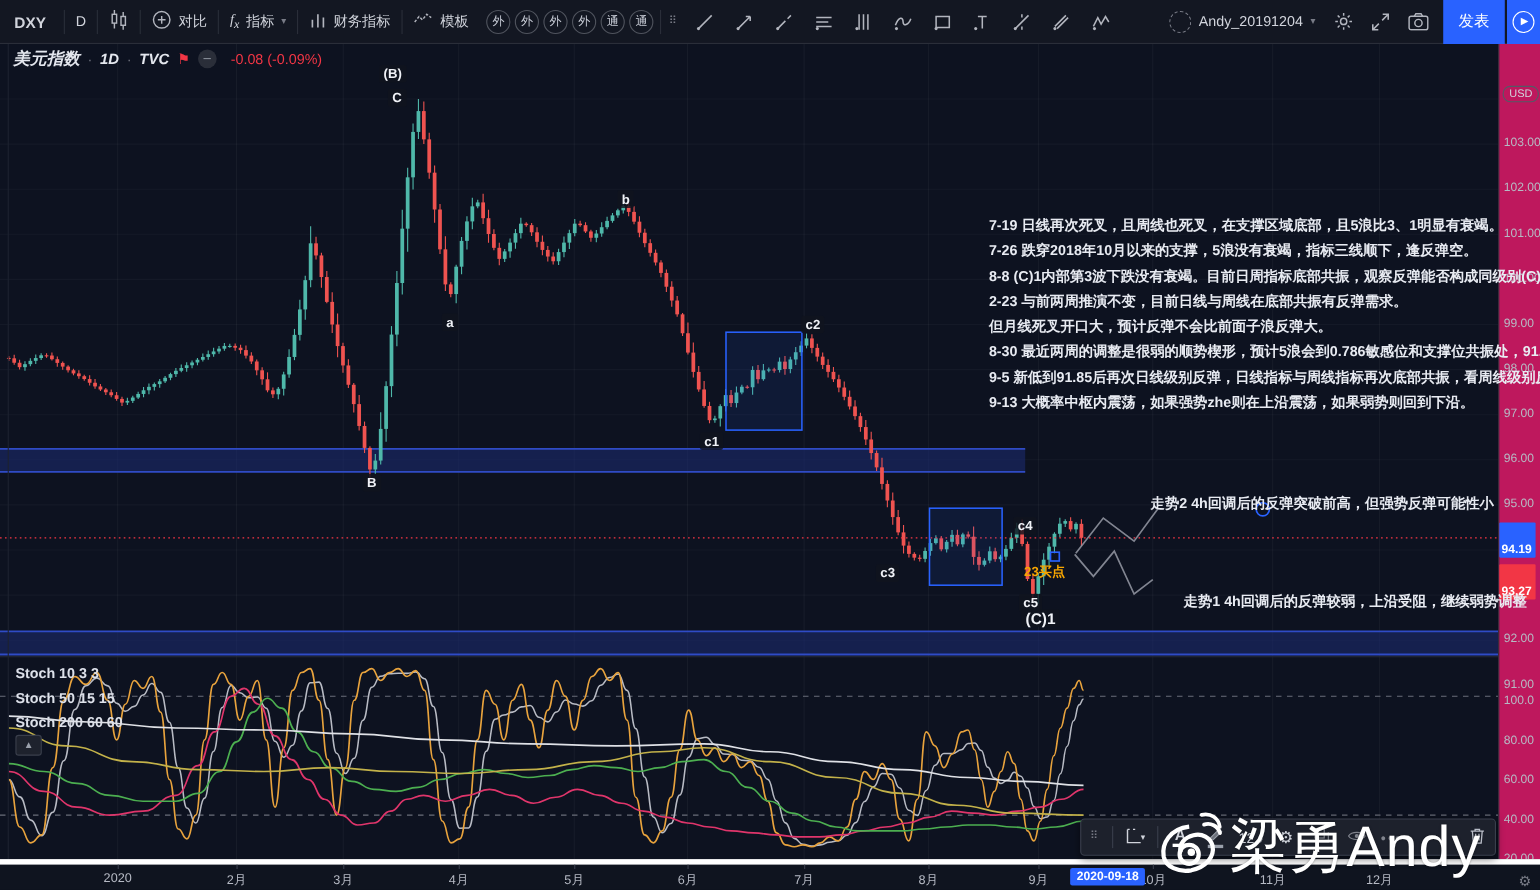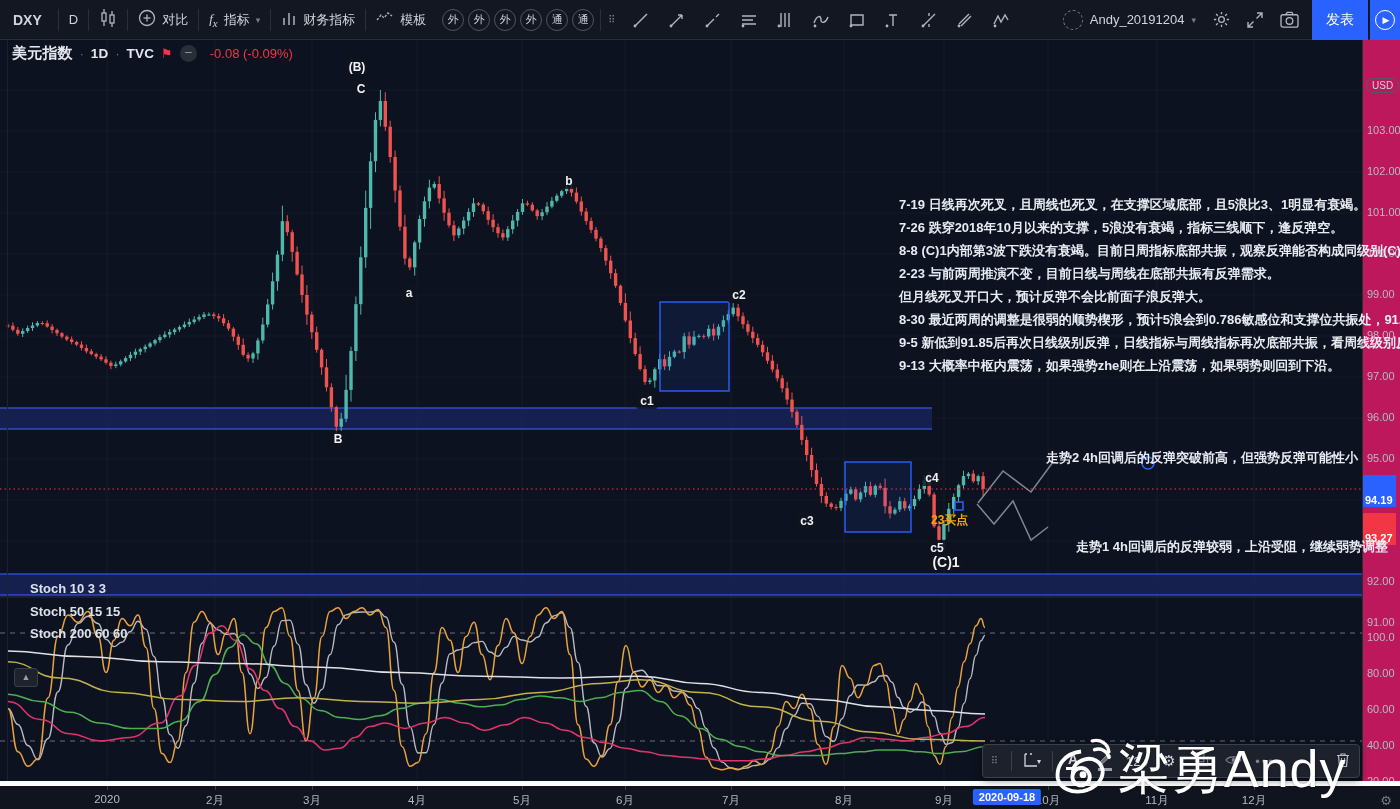--- a/index.html
+++ b/index.html
@@ -33,39 +33,39 @@
     justify-content:center; cursor:pointer; margin-left:2px; }
   #play-btn .pc { width:20px; height:20px; border:1.5px solid #fff; border-radius:50%;
     display:flex; align-items:center; justify-content:center; font-size:9px; padding-left:2px; }
 
   
   #chart-wrap { position:absolute; left:0; top:40px; width:1362px; height:741px; }
   #chart-svg { position:absolute; left:0; top:0; }
   #left-edge { position:absolute; left:7px; top:40px; width:1px; height:741px; background:#1d2230; z-index:2;}
 
   #legend { position:absolute; left:12px; top:44px; display:flex; align-items:center; gap:7px; z-index:10; }
-  #legend .t { color:#e4e7ee; font-size:15px; font-weight:bold; letter-spacing:.2px; }
+  #legend .t { color:#e4e7ee; font-size:15px; font-weight:bold; letter-spacing:.2px;font-style:italic; }
   #legend .dot { color:#787b86; font-size:12px; }
   #legend .flag { color:#f23645; font-size:13px; }
   #legend .hide-toggle { width:17px; height:17px; border-radius:50%; background:#2a2e39; color:#9aa0ab;
     font-size:12px; line-height:15px; text-align:center; cursor:pointer; }
   #legend .chg { color:#f23645; font-size:13px; margin-left:6px; }
 
   #notes { position:absolute; left:899px; top:193px; width:478px; z-index:10; }
   #notes div { color:#e8ebf2; font-size:13px; font-weight:bold; line-height:23px; white-space:nowrap; }
 
   .scenario { position:absolute; color:#e8ebf2; font-size:13px; font-weight:bold; white-space:nowrap; z-index:10; }
 
   .wave-chip { position:absolute; transform:translate(-50%,-50%); color:#f0f2f7; font-weight:bold;
     font-size:12px; background:rgba(16,20,31,.82); padding:0 4px; border-radius:2px; z-index:8; line-height:16px;}
   .wave-chip.big { font-size:14px; }
 
   #buy-point { position:absolute; left:931px; top:512px; color:#f7a600; font-size:12px; font-weight:bold; z-index:9;}
 
-  #stoch-labels { position:absolute; left:14px; top:578px; z-index:9;margin-left:16px; }
+  #stoch-labels { position:absolute; left:14px; top:601px; z-index:9; }
   #stoch-labels div { color:#dde1ea; font-size:13px; font-weight:bold; line-height:22.5px; }
   #collapse-btn { position:absolute; left:14px; top:668px; width:24px; height:19px; background:#1e222d;
     border:1px solid #3a3f4c; border-radius:3px; color:#9aa0ab; font-size:9px; text-align:center;
     line-height:17px; cursor:pointer; z-index:9; }
 
   
   #price-axis { position:absolute; left:1362px; top:40px; width:38px; height:741px;
     background:#be185d; border-left:1px solid #2a2e39; z-index:5; }
   .ptick { position:absolute; left:4px; transform:translateY(-50%); color:#b6bac4; font-size:11px; white-space:nowrap;}
   .pchip { position:absolute; left:0px; transform:translateY(-50%); color:#fff; font-size:11px; font-weight:bold;

